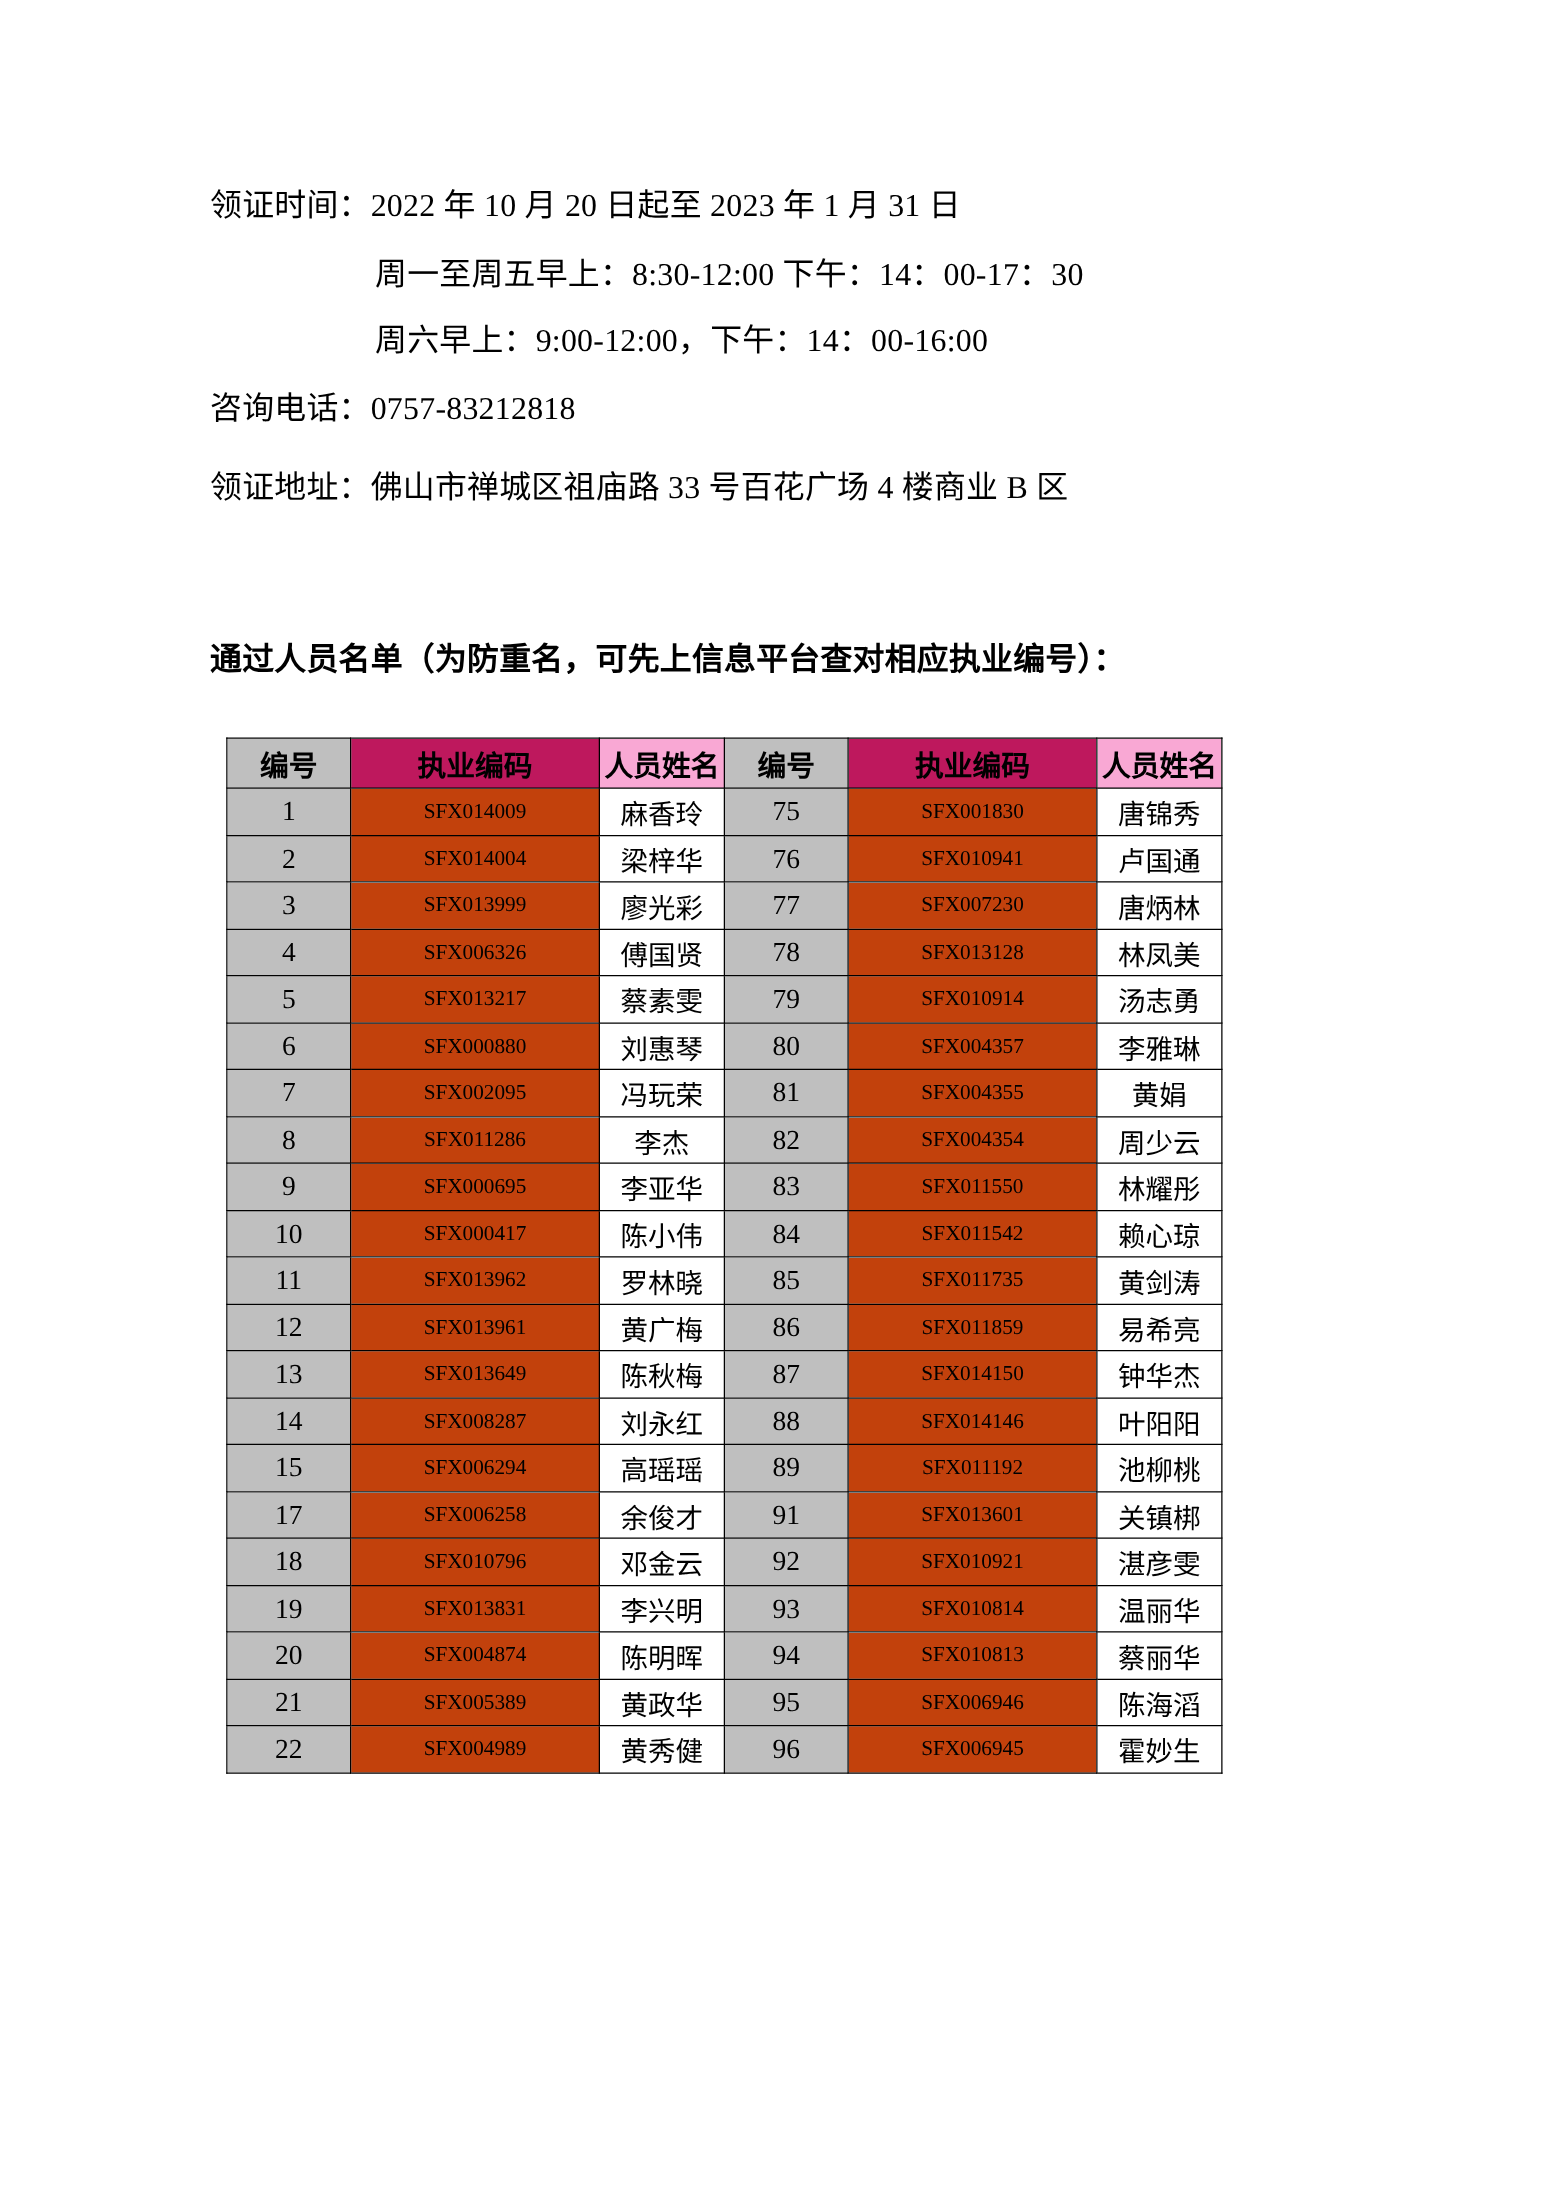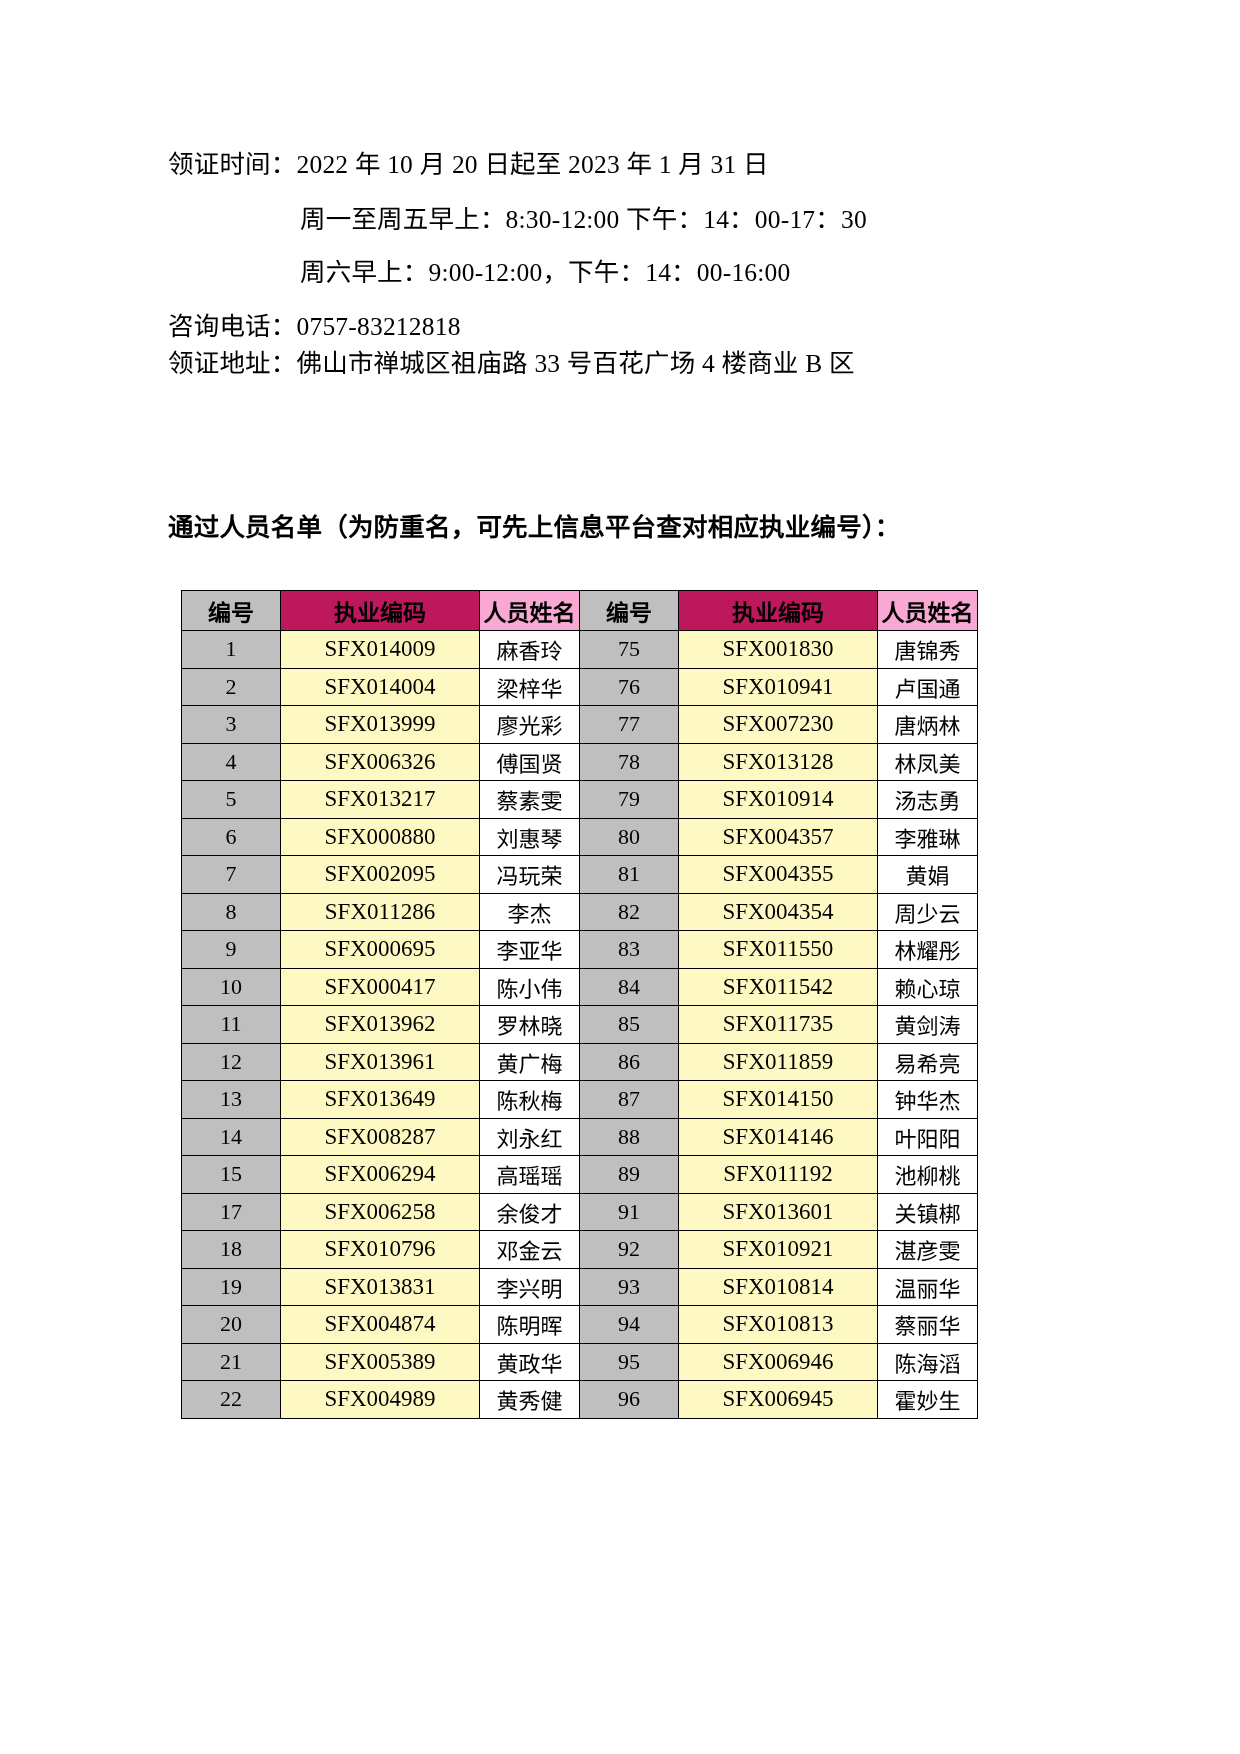--- a/index.html
+++ b/index.html
@@ -32,21 +32,21 @@
   .notice-line {
     font-size: 25.5px;
     line-height: 1.0;
     margin: 0 0 0 0;
     white-space: nowrap;
     letter-spacing: 0.2px;
   }
   .nl-1 { margin-bottom: 29px; }
   .nl-2 { margin-bottom: 28px; padding-left: 132px; font-family: Liberation Serif, serif; }
   .nl-3 { margin-bottom: 28px; padding-left: 132px; }
-  .nl-4 { margin-bottom: 12px; }
+  .nl-4 { margin-bottom: 38px; }
   .nl-5 { margin-bottom: 0; }
 
   .heading {
     position: absolute;
     left: 168px;
     top: 506px;
     font-size: 25.5px;
     font-weight: bold;
     white-space: nowrap;
     letter-spacing: 0.2px;
@@ -78,22 +78,22 @@
     font-size: 23px;
     height: 39px;
   }
   .col-no {
     width: 98px;
     background: #bfbfbf;
     font-size: 22px;
   }
   .col-code {
     width: 198px;
-    background: #fef9c3;
-    font-size: 23px;
+    background: #c2410c;
+    font-size: 17px;
   }
   .col-name {
     width: 99px;
     background: #ffffff;
     font-size: 22px;
   }
   thead .col-no { background: #bfbfbf; }
   thead .col-code { background: #be185d; }
   thead .col-name { background: #f9a8d4; }
 </style>

